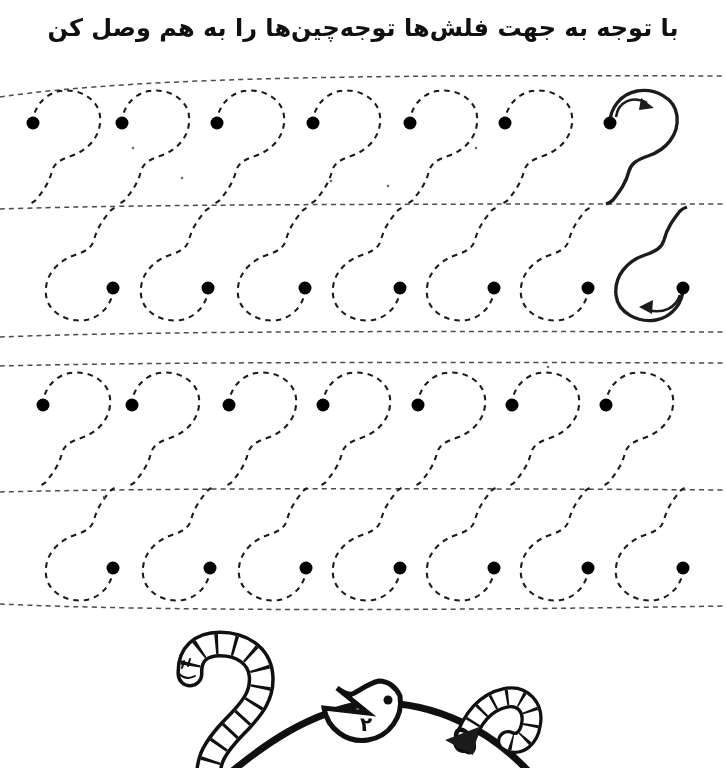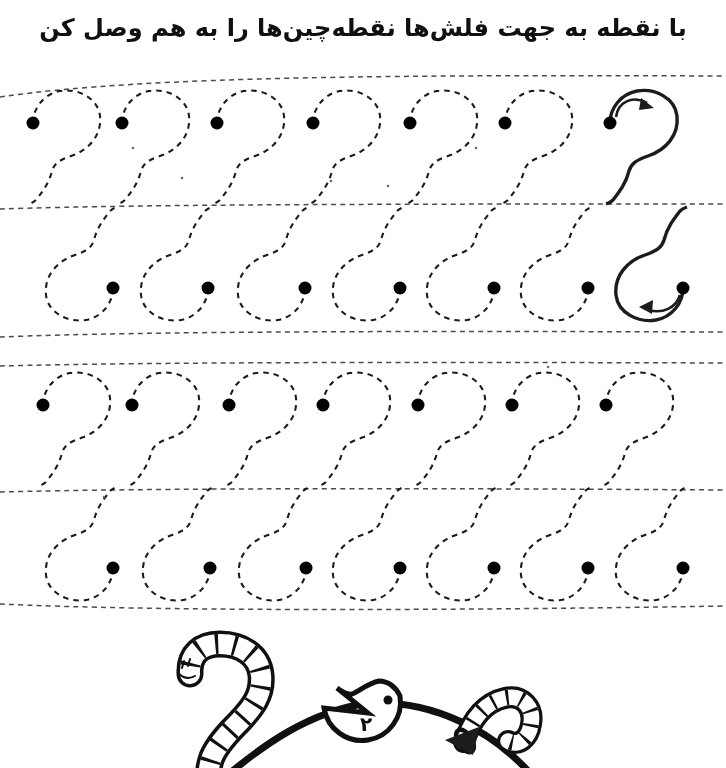--- a/index.html
+++ b/index.html
@@ -29,21 +29,21 @@
   .head{fill:#fff;stroke:#101010;stroke-width:5;stroke-linejoin:miter;stroke-miterlimit:8;}
   .face{fill:none;stroke:#101010;stroke-width:2;stroke-linecap:round;}
   .collar{fill:#fff;stroke:#101010;stroke-width:4.5;}
   .numeral{font-family:"DejaVu Sans",sans-serif;font-size:20px;font-weight:bold;fill:#101010;text-anchor:middle;}
 </style>
 </head>
 <body>
 
 <div class="page">
 
-  <div class="title">با نقطه به جهت فلش‌ها نقطه‌چین‌ها را به هم وصل کن</div>
+  <div class="title">با توجه به جهت فلش‌ها توجه‌چین‌ها را به هم وصل کن</div>
 
   <svg class="sheet" width="726" height="768" viewBox="0 0 726 768">
     <defs>
 
       <path id="glyph2" fill="none" d="M 0,0 C 0,-15 11,-29 27,-32 C 45,-35 65,-25 67,-7 C 69,12 56,27 38,33 C 26,37 21,41 19,48 C 16,60 10,68 3,77 C 1,79 -1,80 -4,81"></path>
       <g id="arrow-cw">
         <path class="arrow-line" d="M 6,-6 C 8,-21 22,-28 37,-20"></path>
         <polygon class="arrow-head" points="44,-15 31,-25 29,-13"></polygon>
       </g>
       <g id="arrow-ccw">

